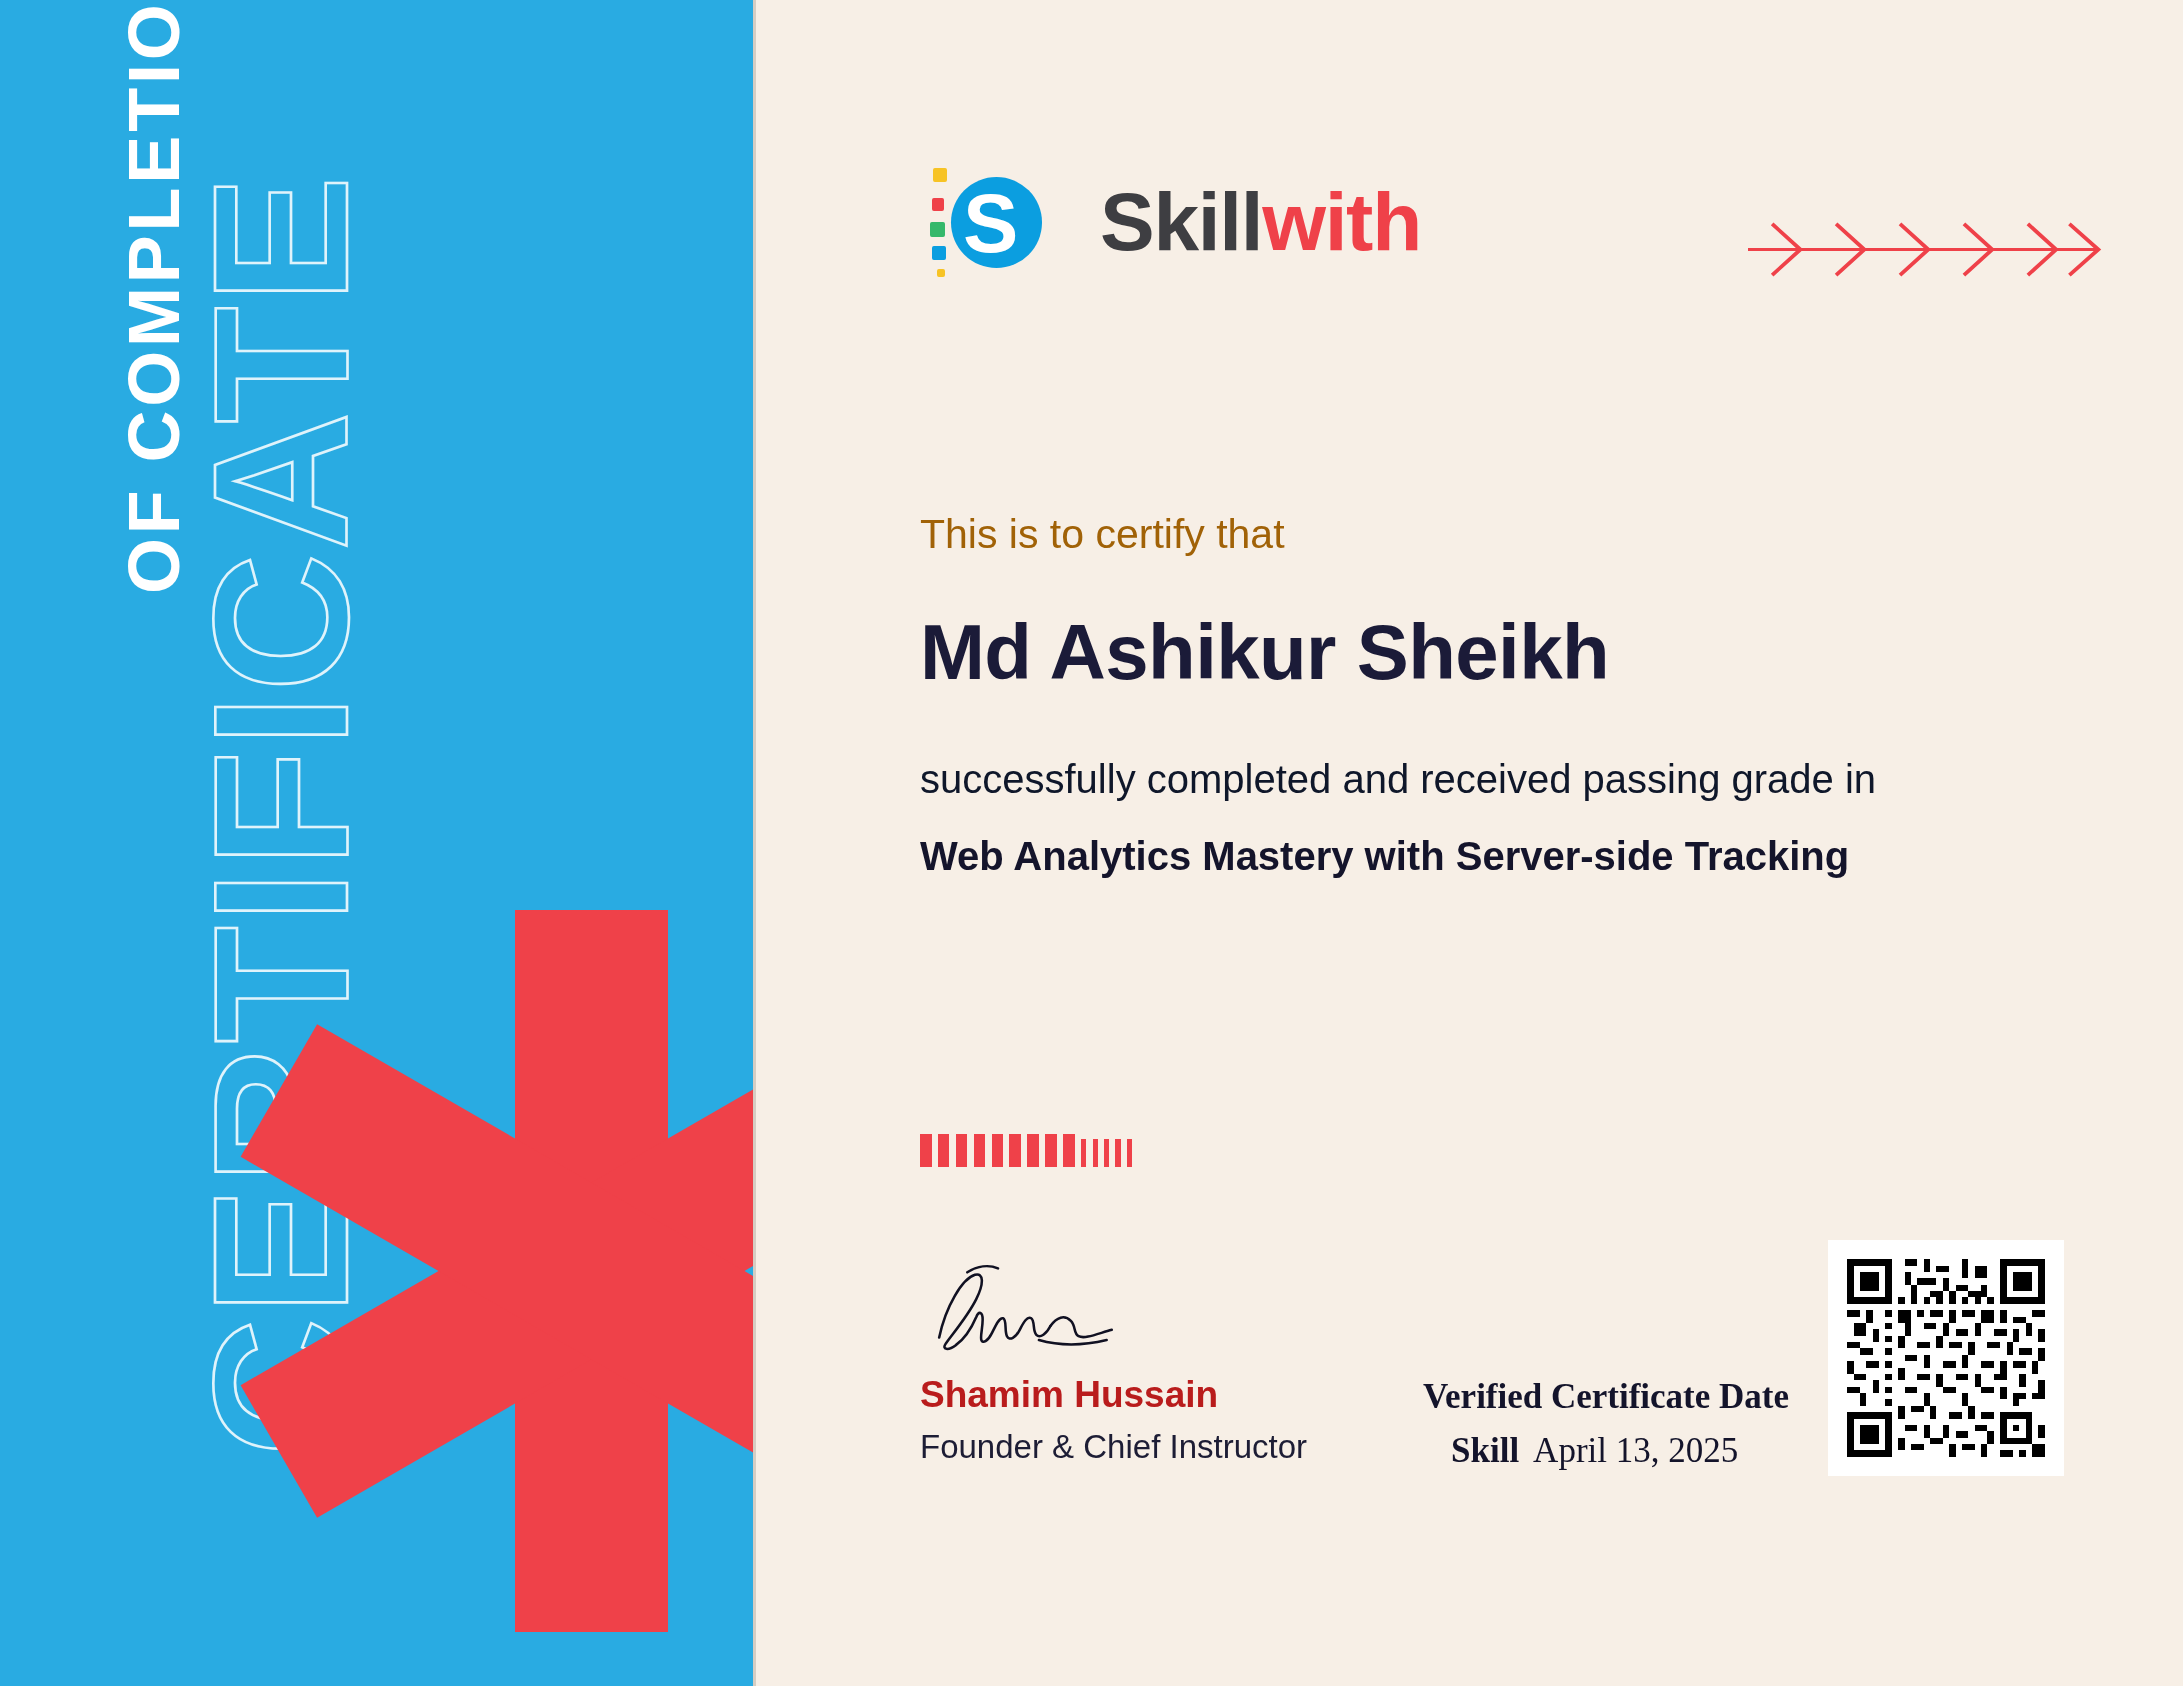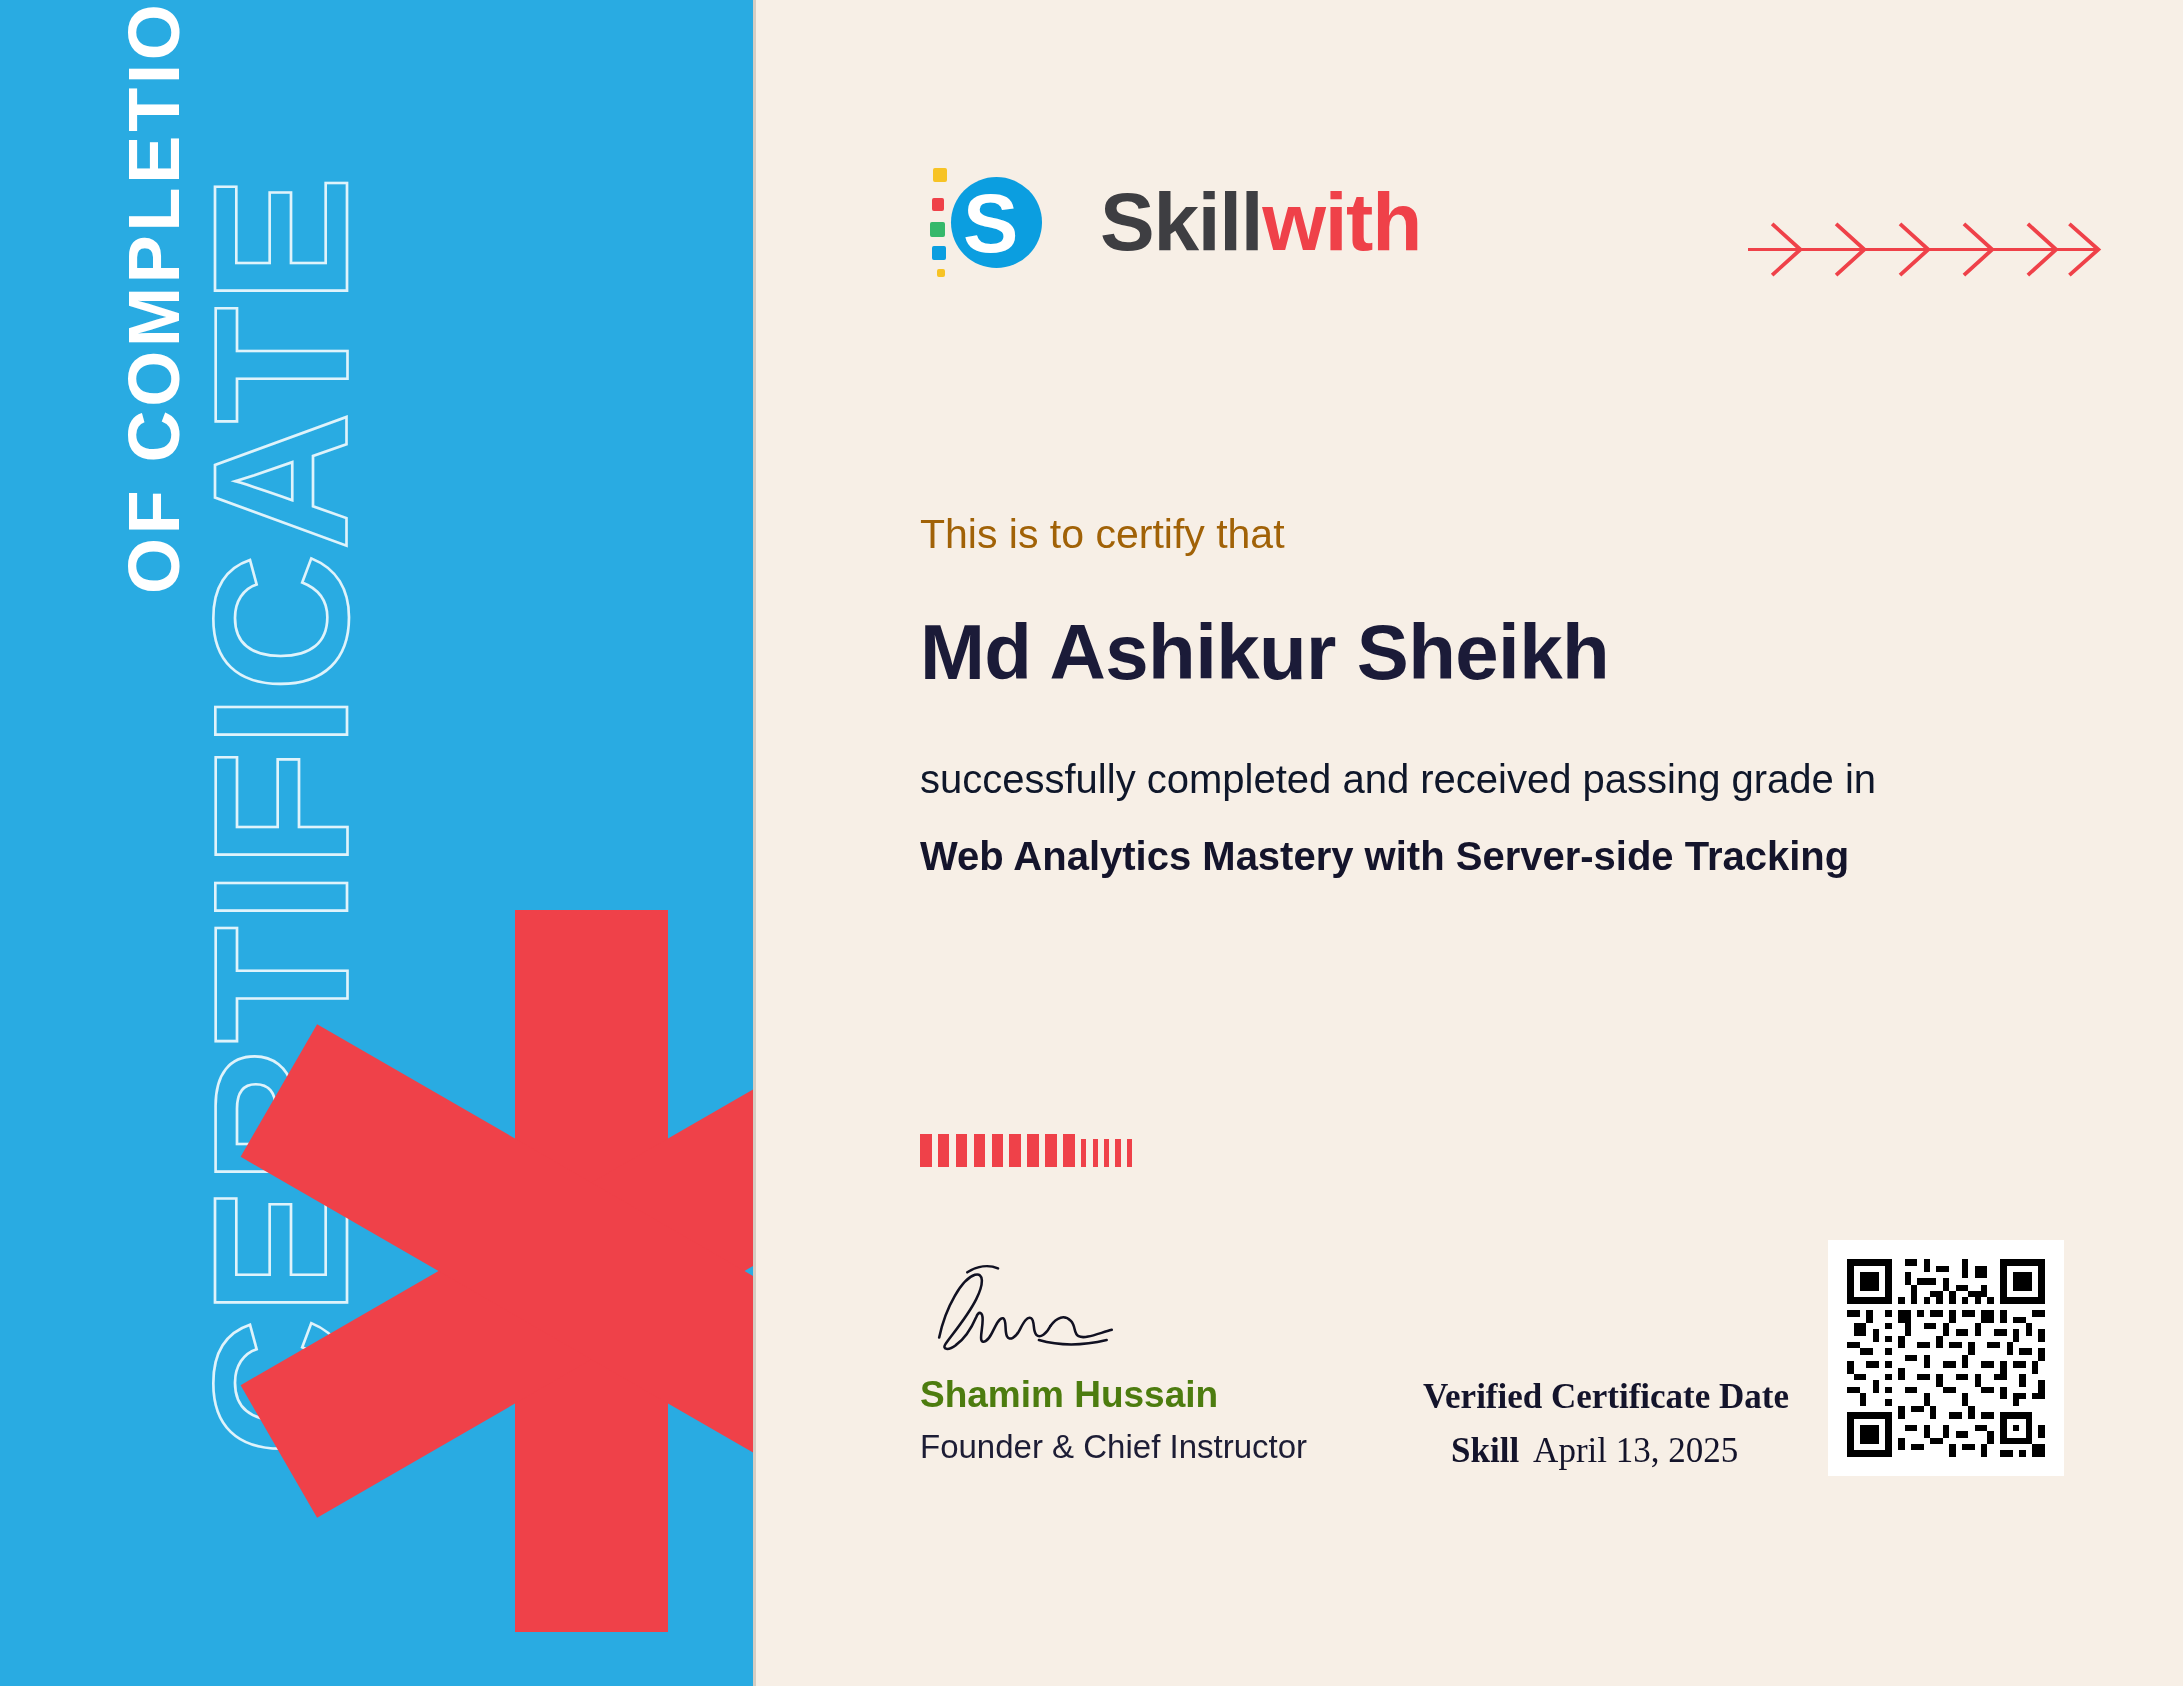--- a/index.html
+++ b/index.html
@@ -239,21 +239,21 @@
     top: 1262px;
     width: 358px;
     height: 96px;
   }
   .sig-name {
     position: absolute;
     left: 165px;
     top: 1374px;
     font-size: 37px;
     font-weight: 700;
-    color: #4d7c0f;
+    color: #b91c1c;
   }
   .sig-role {
     position: absolute;
     left: 165px;
     top: 1428px;
     font-size: 33px;
     color: #1d1d35;
   }
 
   .verify-label {

